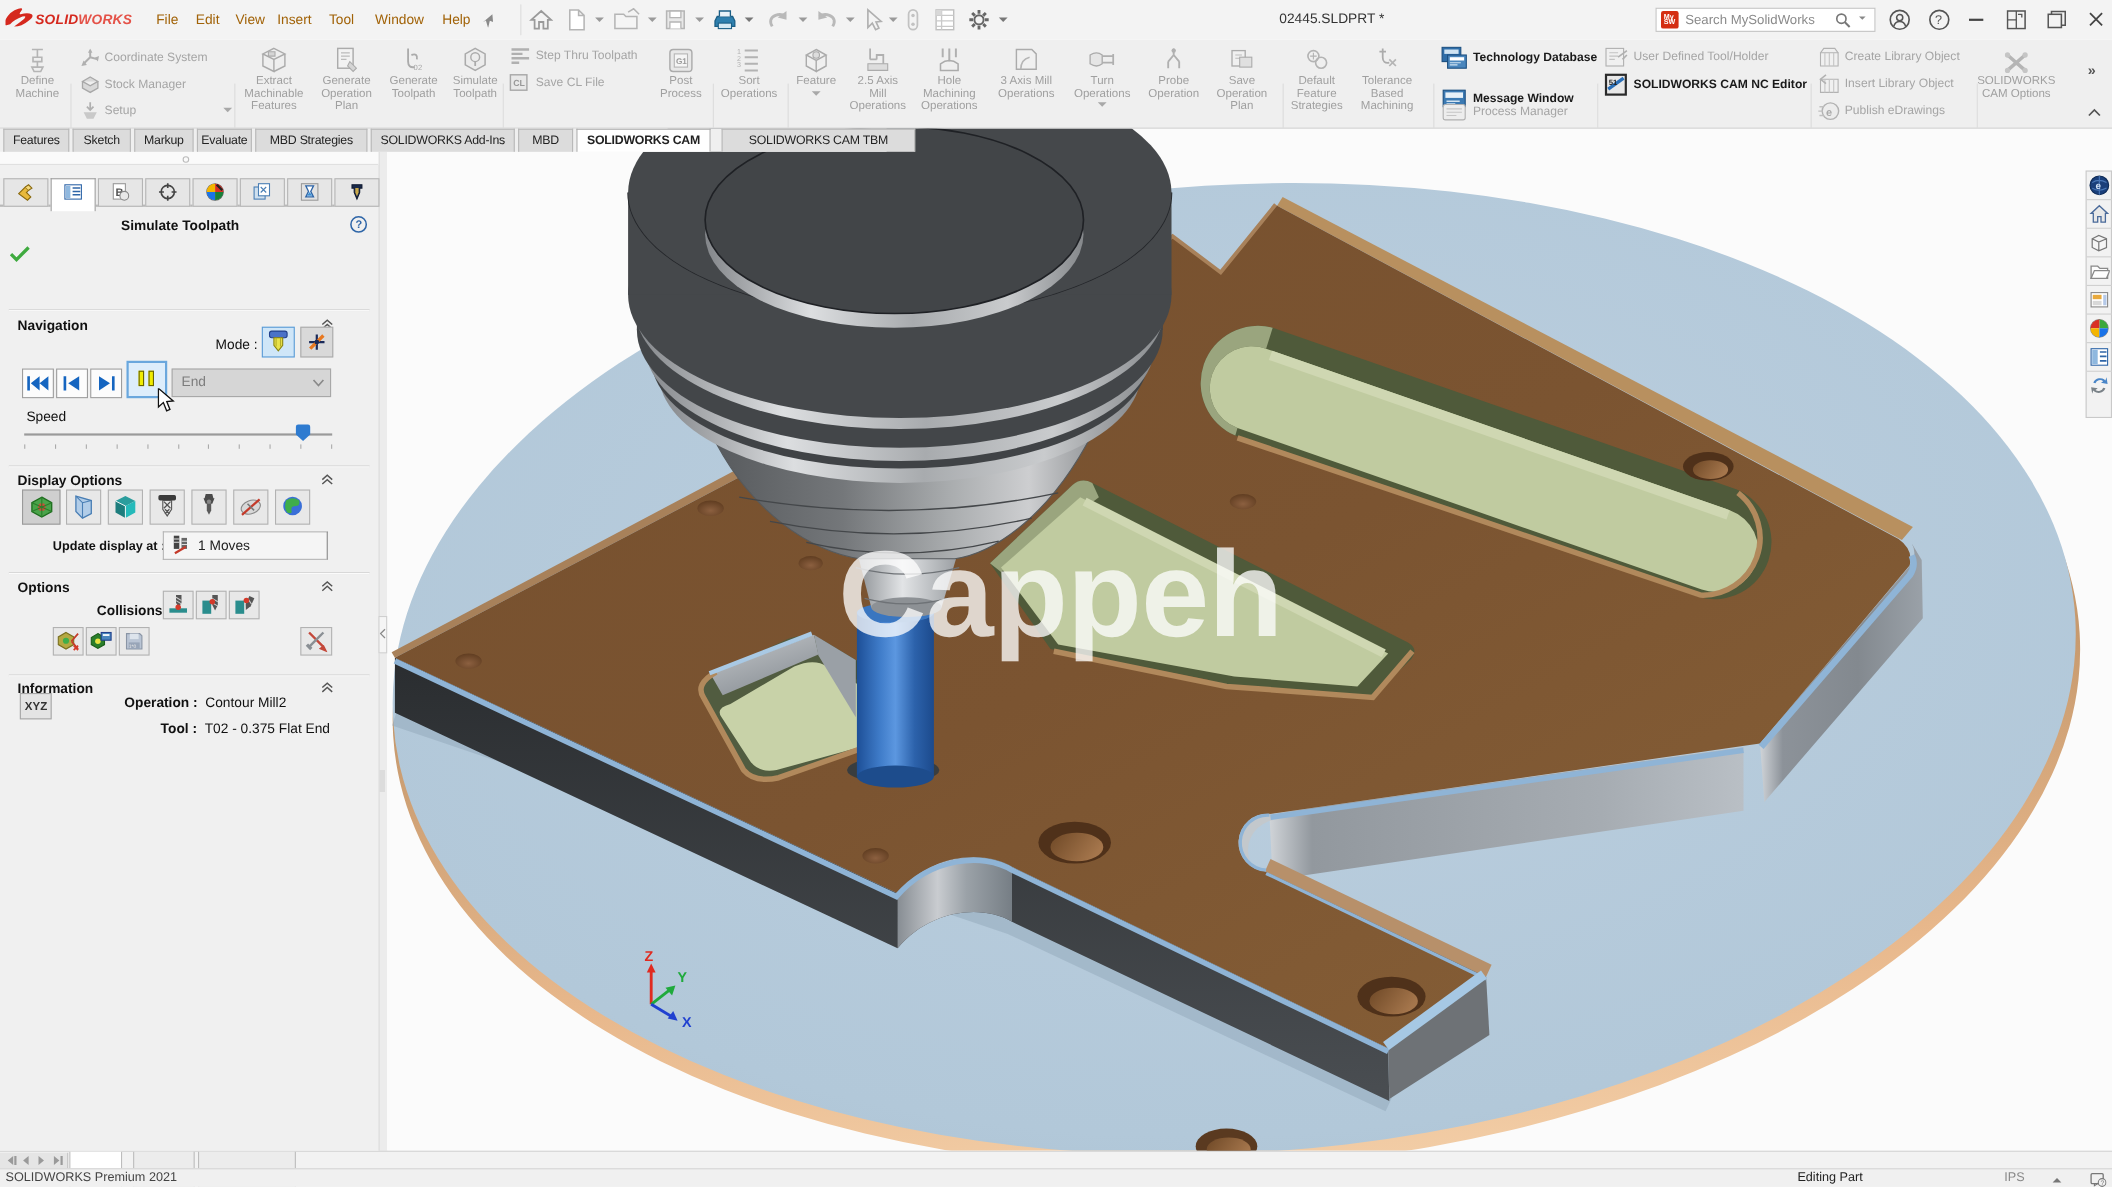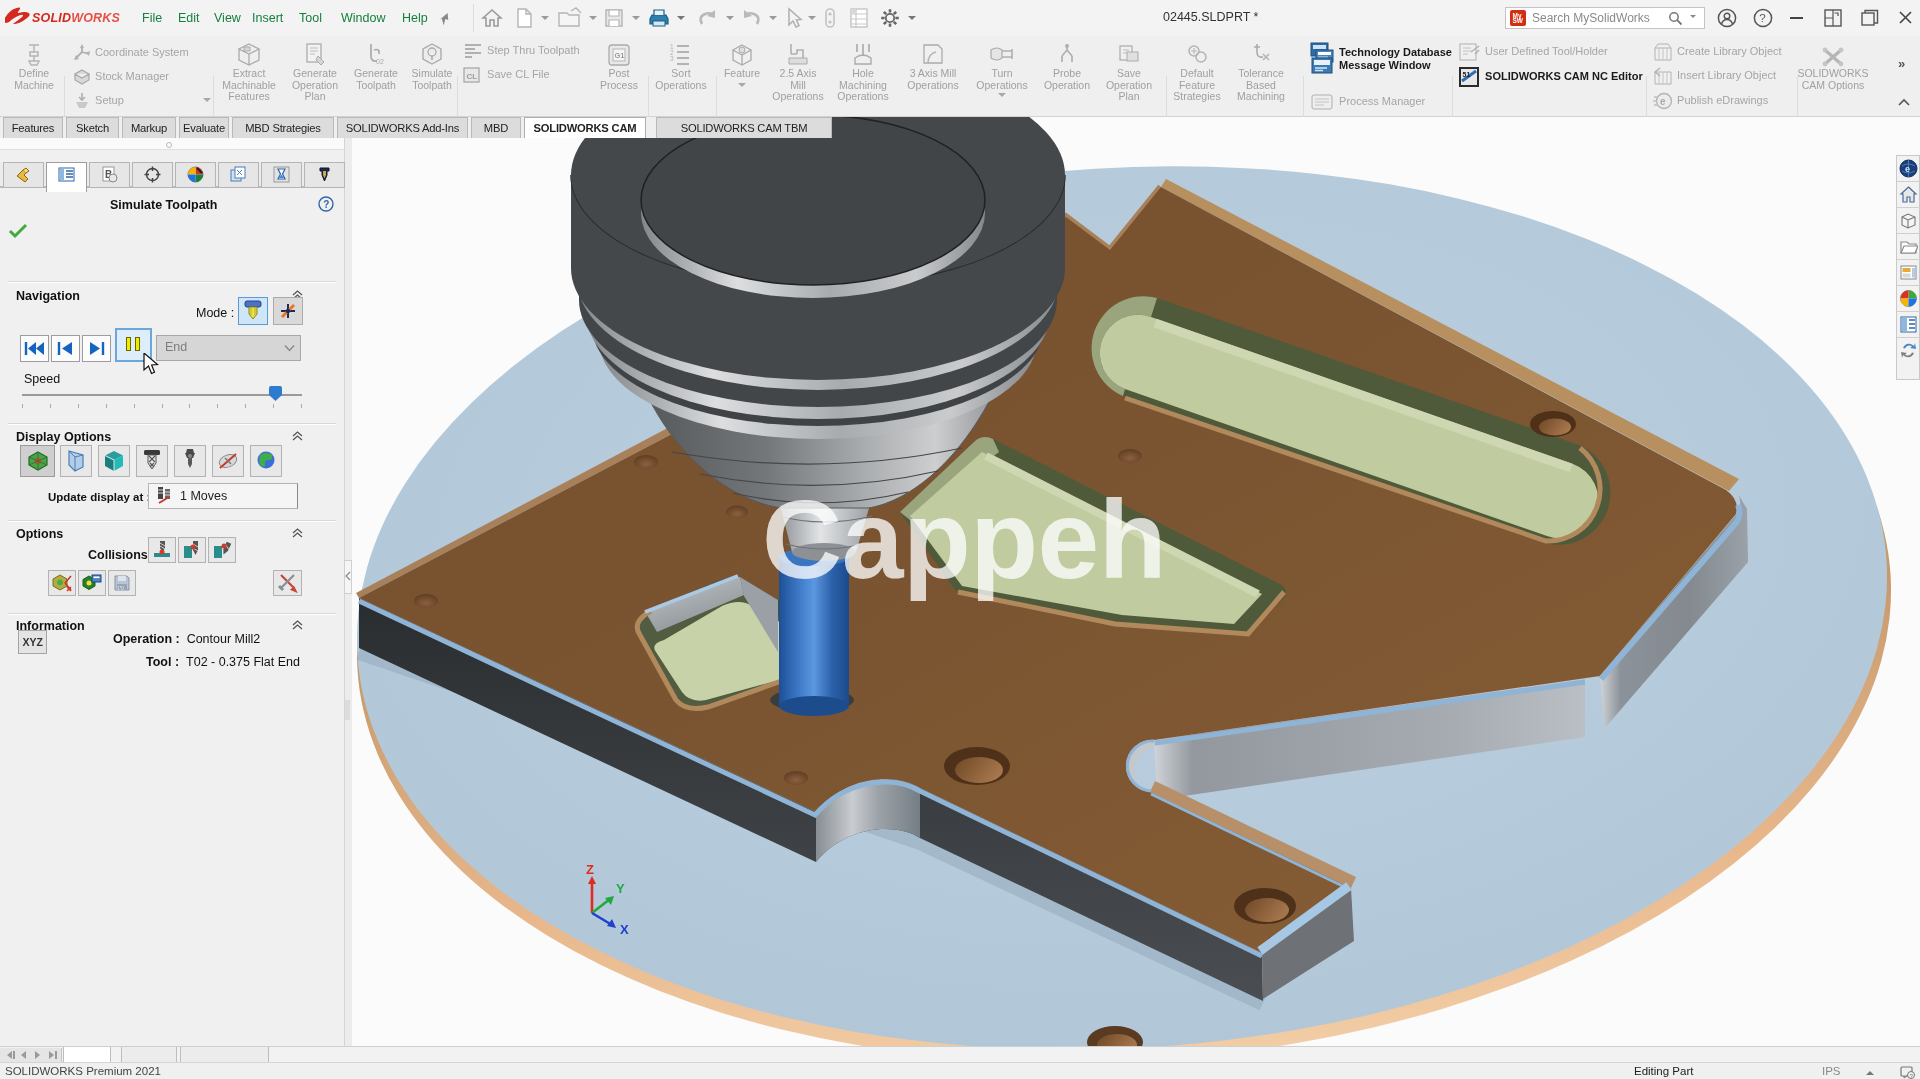--- a/index.html
+++ b/index.html
@@ -1,20 +1,20 @@
 <!DOCTYPE html>
 <html><head>
 <meta charset="utf-8">
 <style>
 *{margin:0;padding:0;box-sizing:border-box}
 html,body{width:1920px;height:1079px;overflow:hidden}
 body{font-family:"Liberation Sans",sans-serif;position:relative;background:#fff;-webkit-font-smoothing:antialiased}
 .abs{position:absolute}
 #titlebar{position:absolute;left:0;top:0;width:1920px;height:36px;background:#f3f3f3}
-.menu{position:absolute;top:0;height:36px;line-height:36px;font-size:12.5px;color:#15803d}
+.menu{position:absolute;top:0;height:36px;line-height:36px;font-size:12.5px;color:#a16207}
 .tbi{position:absolute;top:7px}
 #ribbon{position:absolute;left:0;top:36px;width:1920px;height:81px;background:#efefef;border-bottom:1px solid #d2d2d2}
 .rsep{position:absolute;top:40px;width:1px;height:74px;background:#dcdcdc}
 .ri{position:absolute;text-align:center;color:#a0a0a0;font-size:10.5px;line-height:11.5px}
 .rr{position:absolute;font-size:11px;color:#a5a5a5;white-space:nowrap}
 .rr.en{color:#1a1a1a;font-weight:bold}
 .gic{display:inline-block;vertical-align:middle}
 #tabrow{position:absolute;left:0;top:117px;width:1920px;height:21px;z-index:10}
 .tab{position:absolute;top:0;height:21px;background:#dcdcdc;border:1px solid #b9b9b9;border-bottom:none;font-size:11.2px;color:#222;text-align:center;line-height:20px;white-space:nowrap;overflow:hidden;letter-spacing:-0.2px}
 .tab.act{background:#fff;font-weight:bold;border-color:#adadad}
@@ -233,21 +233,21 @@
         <path d="M14 12 L20 18 M14 18 L20 12" stroke="#b5b5b5" stroke-width="1.6"></path>
       </svg><br>Tolerance<br>Based<br>Machining</div>
  <div class="rsep" style="left:1303px"></div>
  <div class="rr en" style="left:1310px;top:6px"><svg class="gic" width="26" height="22" viewBox="0 0 26 22">
         <rect x="1" y="1" width="17" height="13" fill="#2e6da8" stroke="#1c4f80"></rect>
         <rect x="3" y="3" width="13" height="4" fill="#cfe3f2"></rect>
         <rect x="6" y="8" width="17" height="12" fill="#4a86bd" stroke="#1c4f80"></rect>
         <rect x="8" y="10" width="13" height="3" fill="#fff"></rect>
         <path d="M8 15 H18 M8 17 H15" stroke="#cfe3f2"></path>
       </svg> <b style="font-weight:bold">Technology Database</b></div>
- <div class="rr en" style="left:1310px;top:20px"><svg class="gic" width="26" height="20" viewBox="0 0 26 20">
+ <div class="rr en" style="left:1310px;top:44px"><svg class="gic" width="26" height="20" viewBox="0 0 26 20">
         <rect x="2" y="2" width="20" height="15" fill="#3c7ab3" stroke="#1c4f80"></rect>
         <rect x="4" y="4" width="16" height="5" fill="#e8f1f8"></rect>
         <path d="M5 12 H17 M5 14.5 H13" stroke="#d5e5f2" stroke-width="1.4"></path>
       </svg> <b style="font-weight:bold">Message Window</b></div>
  <div class="rr" style="left:1310px;top:57px"><svg class="gic" width="26" height="18" viewBox="0 0 26 18">
         <rect x="2" y="2" width="20" height="14" rx="2" fill="#ededed" stroke="#b0b0b0"></rect>
         <path d="M5 6 H19 M5 9 H19 M5 12 H14" stroke="#c5c5c5"></path>
       </svg> Process Manager</div>
  <div class="rsep" style="left:1452px"></div>
  <div class="rr" style="left:1458px;top:6px"><svg class="gic" width="24" height="20" viewBox="0 0 24 20">

